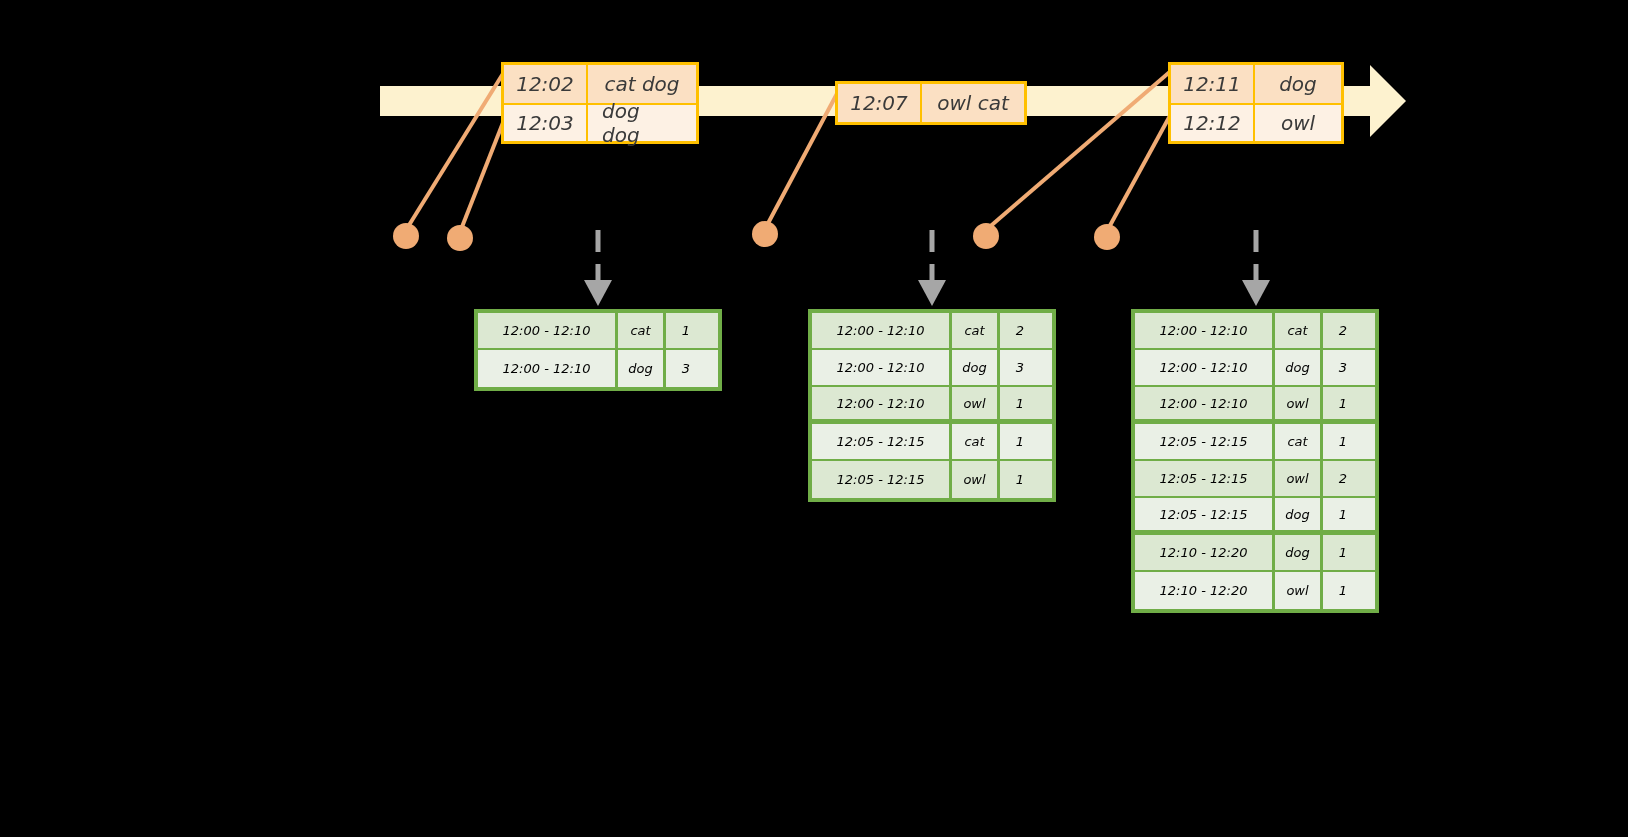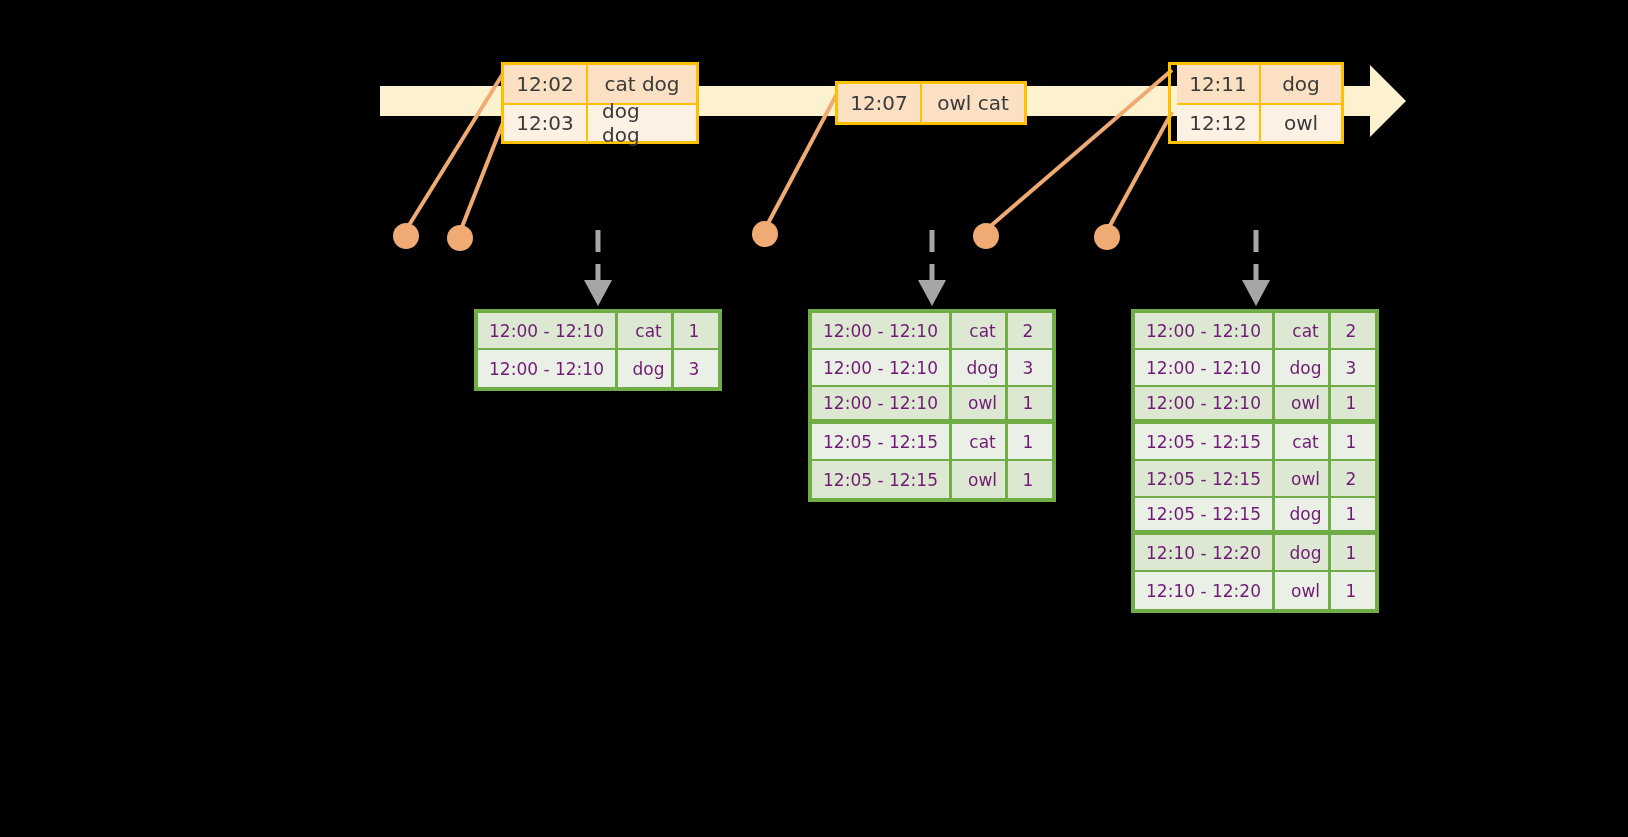--- a/index.html
+++ b/index.html
@@ -7,20 +7,21 @@
     padding: 0;
     background: #000000;
   }
   #stage {
     position: relative;
     width: 1628px;
     height: 837px;
     background: #000000;
     font-family: "DejaVu Sans", sans-serif;
     overflow: hidden;
+    font-style: italic;
   }
 
   
   .timeline-bar {
     position: absolute;
     left: 380px;
     top: 86px;
     width: 1008px;
     height: 30px;
     background: #fdf2cf;
@@ -68,21 +69,21 @@
     align-items: center;
     justify-content: center;
     font-size: 20px;
     color: #3a3a3a;
     padding: 0 14px;
     box-sizing: border-box;
   }
 
   #evt1 { left: 501px; top: 62px; width: 198px; }
   #evt2 { left: 835px; top: 81px; width: 192px; }
-  #evt3 { left: 1168px; top: 62px; width: 176px; padding-left: 6px; }
+  #evt3 { left: 1168px; top: 62px; width: 176px; }
 
   
   .connector { position: absolute; left: 0; top: 0; width: 1628px; height: 837px; pointer-events: none; }
   .dot {
     position: absolute;
     width: 26px;
     height: 26px;
     border-radius: 50%;
     background: #f0ab74;
   }
@@ -106,29 +107,29 @@
     border-bottom: 2px solid #70ad47;
   }
   .grow:last-child { border-bottom: none; }
   .grow.group-end { border-bottom: 5px solid #70ad47; }
   .grow.tint-a { background: #dce8d2; }
   .grow.tint-b { background: #eaf0e6; }
   .gcell {
     display: flex;
     align-items: center;
     justify-content: center;
-    font-size: 17px;
-    color: #701a75;
+    font-size: 13px;
+    color: #000000;
     border-right: 3px solid #70ad47;
     box-sizing: border-box;
     background: inherit;
   }
   .gcell:last-child { border-right: none; }
   .g-win { width: 140px; }
-  .g-key { width: 48px; margin-left: 8px; }
+  .g-key { width: 48px; }
   .g-cnt { width: 40px; }
 
   #tbl1 { left: 474px; top: 309px; width: 248px; }
   #tbl2 { left: 808px; top: 309px; width: 248px; }
   #tbl3 { left: 1131px; top: 309px; width: 248px; }
 </style>
 </head>
 <body>
 
 <div id="stage">

